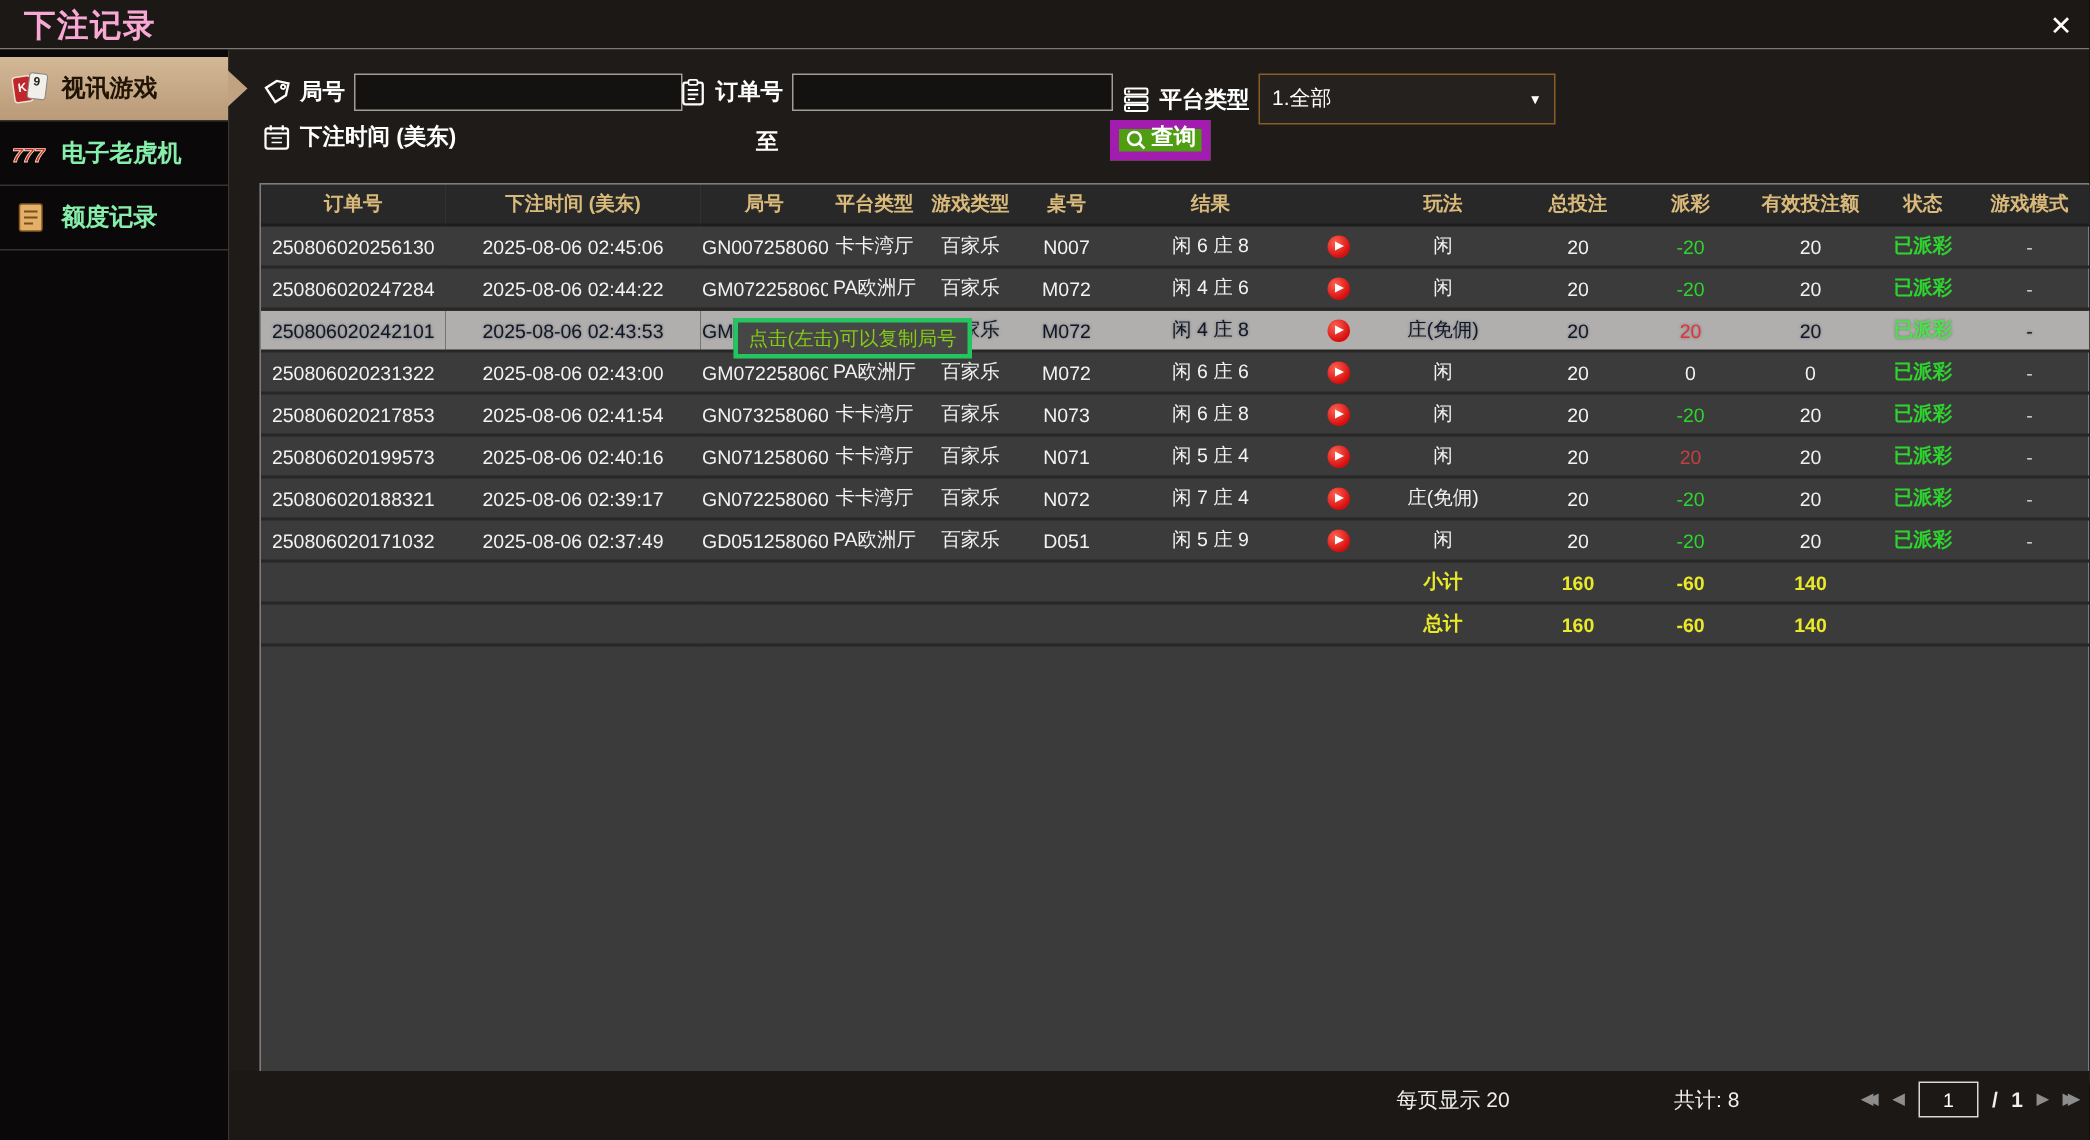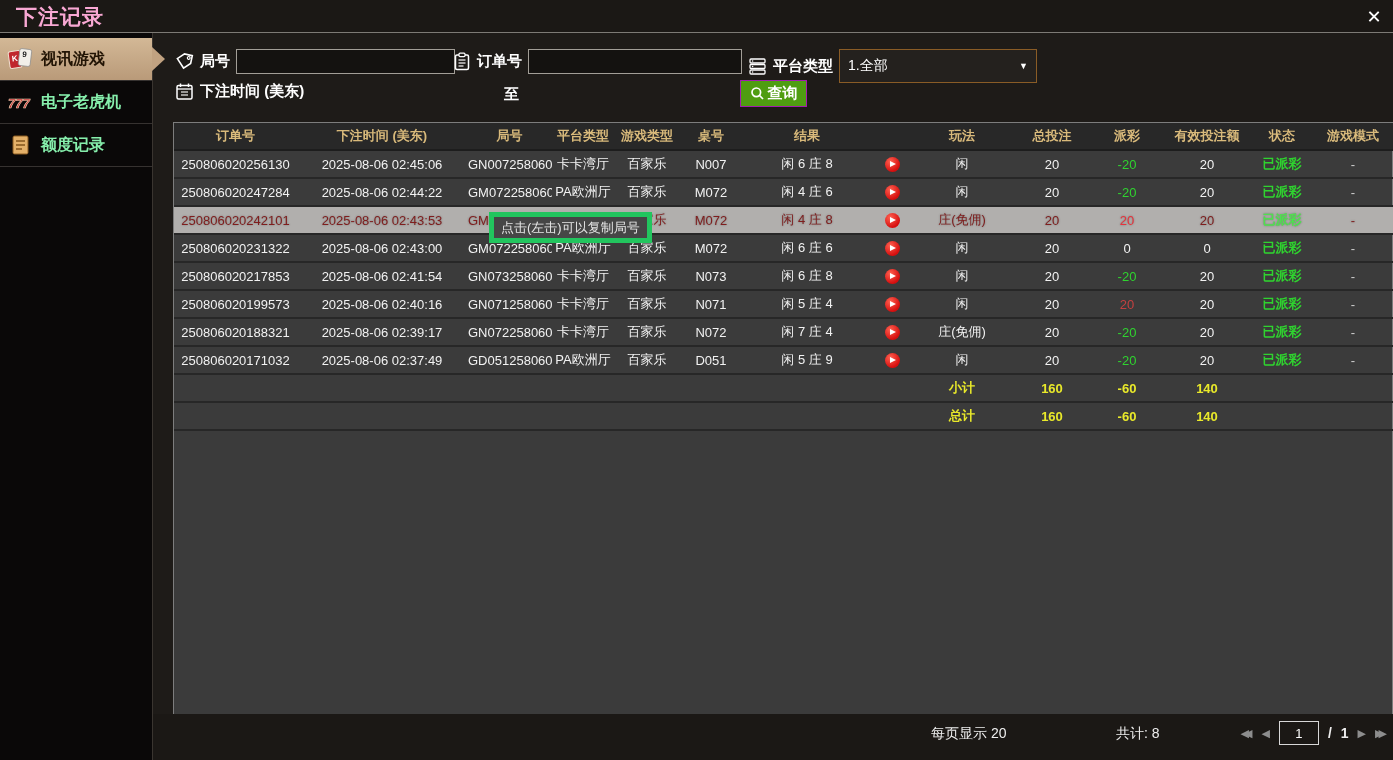--- a/index.html
+++ b/index.html
@@ -23,46 +23,46 @@
   .content{position:absolute;left:153px;top:33px;right:0;bottom:0;background:#1e1b18;}
   .flabel{display:flex;align-items:center;gap:6px;color:#ffffff;font-size:15px;font-weight:bold;white-space:nowrap;}
   .group{position:absolute;display:flex;align-items:center;gap:6px;}
   .tinput{background:#141210;border:1px solid #a29e97;height:23px;color:#fff;font-size:13px;padding:0 6px;
           font-family:"Liberation Sans",sans-serif;}
   .selectbox{height:24px;background:#24211e;border:1px solid #8a5c26;color:#fff;font-size:14px;display:flex;
           align-items:center;justify-content:space-between;padding:16px 8px;cursor:pointer;box-sizing:border-box;}
   .datebox{height:26px;background:#2b2825;border:2px solid #7a5122;color:#fff;font-size:14px;font-weight:bold;
           display:flex;align-items:center;justify-content:center;gap:5px;cursor:pointer;box-sizing:border-box;margin-top:46px;}
   .caret{font-size:9px;color:#fff;}
-  .qbtn{position:absolute;left:587px;top:47px;width:67px;height:27px;background:#4f9d11;border:1px solid #a21caf;
-        color:#fff;font-size:15px;font-weight:bold;display:flex;align-items:center;justify-content:center;gap:3px;
+  .qbtn{position:absolute;left:587px;top:47px;width:67px;height:27px;background:#4f9d11;border:6px solid #a21caf;
+        color:#fff;font-size:15px;font-weight:bold;display:flex;align-items:flex-end;justify-content:center;gap:3px;
         cursor:pointer;box-sizing:border-box;}
   
   .table-wrap{position:absolute;left:20px;top:89px;width:1220px;height:600px;background:#3b3b3b;
         border:1px solid #7d7d7d;box-sizing:border-box;}
   table{width:100%;border-collapse:collapse;table-layout:fixed;}
   th{height:24px;background:#282828;color:#d9ba7b;font-size:13px;font-weight:bold;border-bottom:2px solid #1d1d1d;
      white-space:nowrap;overflow:hidden;}
   td{height:24px;font-size:13px;color:#f2f2f2;text-align:center;border-bottom:2px solid #272727;
      white-space:nowrap;overflow:hidden;}
-  tr.highlight td{background:#b1afad;color:#7f1d1d;text-shadow:0 0 2px rgba(40,40,40,.45);}
+  tr.highlight td{background:#b1afad;color:#0f172a;text-shadow:0 0 2px rgba(40,40,40,.45);}
   td.neg{color:#2fd32f;}
   td.pos{color:#c44040;}
   tr.highlight td.pos{color:#e8323c;}
   td.status{color:#2fd32f;font-weight:bold;}
   tr.highlight td.status{color:#4fe04f;}
   td.mode{color:#cfcfcf;}
   tr.total-row td{color:#e9e92a;font-weight:bold;}
   .play{display:inline-block;width:15px;height:15px;border-radius:50%;position:relative;vertical-align:middle;
         background:radial-gradient(circle at 35% 30%,#ff6050,#d60e0e 70%);cursor:pointer;}
   .play::after{content:"";position:absolute;left:5.5px;top:4px;border-left:6px solid #fff;
         border-top:3.5px solid transparent;border-bottom:3.5px solid transparent;}
   
-  .tooltip{position:absolute;left:336px;top:179px;height:21px;line-height:21px;background:#464646;color:#e5e5e5;
-        font-size:13px;padding:0 7px;border:5px solid #22c55e;white-space:nowrap;z-index:12;}
+  .tooltip{position:absolute;left:336px;top:179px;height:21px;line-height:21px;background:#464646;color:#84cc16;
+        font-size:13px;padding:0 7px;border:3px solid #22c55e;white-space:nowrap;z-index:12;}
   
   .footer{position:absolute;left:0;right:0;bottom:0;height:46px;background:#1b1815;}
   .foot-text{position:absolute;top:11px;color:#eeeeee;font-size:14px;}
   .pager{position:absolute;right:6px;top:8px;display:flex;align-items:center;gap:9px;height:22px;}
   .arrow{color:#8d8d8d;font-size:11px;cursor:pointer;line-height:22px;}
   .arrow.dbl{letter-spacing:-5px;padding-right:5px;}
   .page-input{width:34px;height:20px;border:1px solid #d8d8d8;background:transparent;color:#fff;text-align:center;
         font-size:13px;font-family:"Liberation Sans",sans-serif;}
   .page-sep,.page-count{color:#eeeeee;font-size:14px;font-weight:bold;}
 </style>

